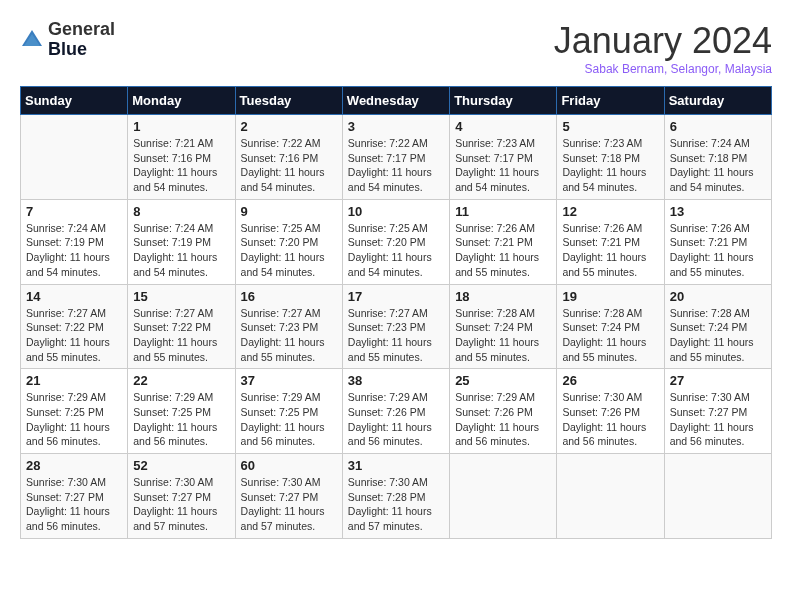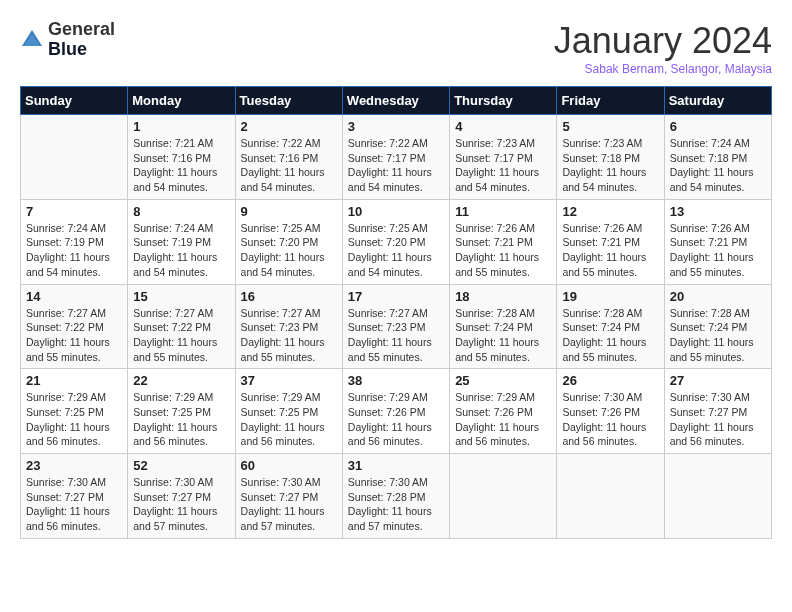--- a/index.html
+++ b/index.html
@@ -289,21 +289,21 @@
         </td>
         <td>
           <span class="day-number">27</span>
           <div class="day-info">Sunrise: 7:30 AM
 Sunset: 7:27 PM
 Daylight: 11 hours and 56 minutes.</div>
         </td>
       </tr>
       <tr>
         <td>
-          <span class="day-number">23</span>
+          <span class="day-number">28</span>
           <div class="day-info">Sunrise: 7:30 AM
 Sunset: 7:27 PM
 Daylight: 11 hours and 56 minutes.</div>
         </td>
         <td>
           <span class="day-number">52</span>
           <div class="day-info">Sunrise: 7:30 AM
 Sunset: 7:27 PM
 Daylight: 11 hours and 57 minutes.</div>
         </td>

